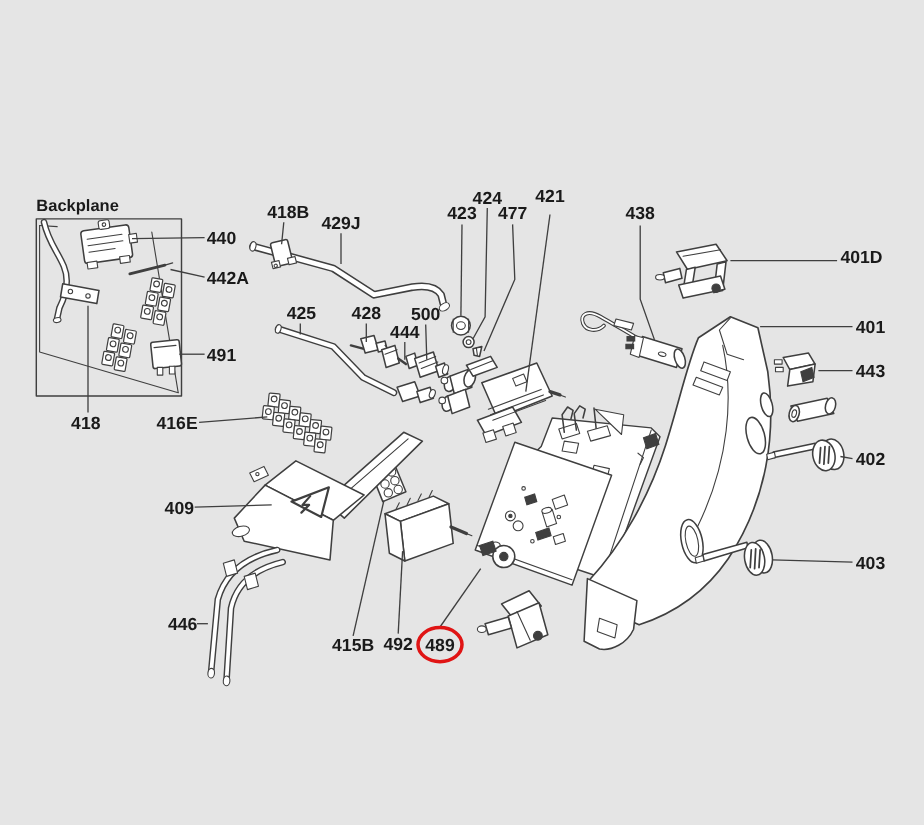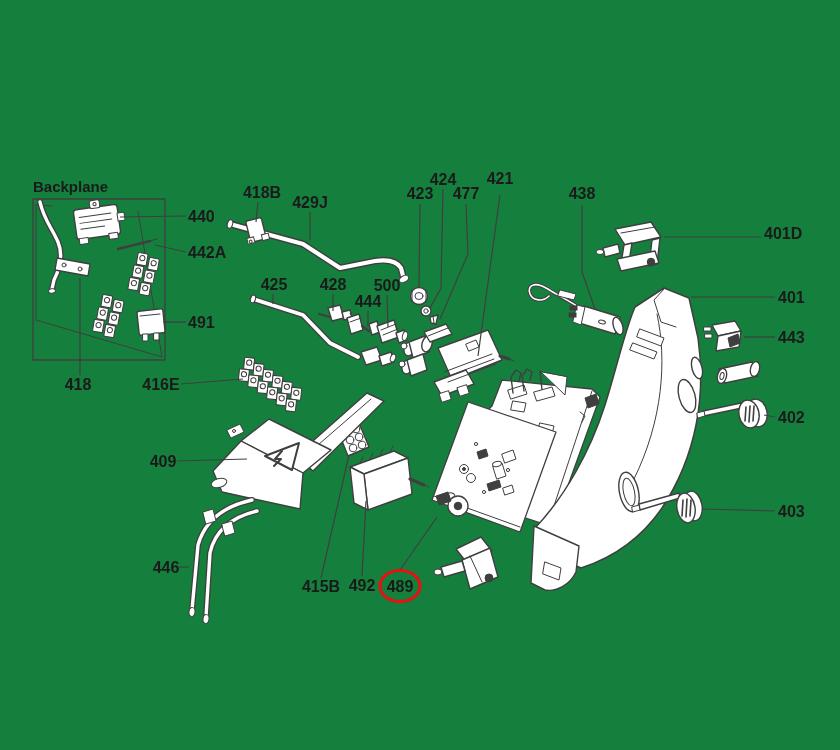--- a/index.html
+++ b/index.html
@@ -1,16 +1,16 @@
 <!DOCTYPE html>
 <html><head>
 <meta charset="utf-8">
 <style>
   html,body{margin:0;padding:0;background:#fff;}
-  .stage{position:relative;width:840px;height:750px;background:#15803d;overflow:hidden;
+  .stage{position:relative;width:840px;height:750px;background:#e5e5e5;overflow:hidden;
          font-family:"Liberation Sans",sans-serif;}
   svg{display:block;}
   .art{fill:none;stroke:#3f3f3f;stroke-width:1.4;stroke-linejoin:round;stroke-linecap:round;}
   .artw{fill:#ffffff;stroke:#3f3f3f;stroke-width:1.4;stroke-linejoin:round;stroke-linecap:round;}
   .thin{stroke-width:1;}
   .thick{stroke-width:2.2;}
   .dark{fill:#3f3f3f;stroke:#3f3f3f;stroke-width:1;}
   .tube-o{fill:none;stroke:#3f3f3f;stroke-width:7;stroke-linecap:round;stroke-linejoin:round;}
   .tube-i{fill:none;stroke:#ffffff;stroke-width:4.2;stroke-linecap:round;stroke-linejoin:round;}
   .cable-o{fill:none;stroke:#3f3f3f;stroke-width:6;stroke-linecap:round;stroke-linejoin:round;}

